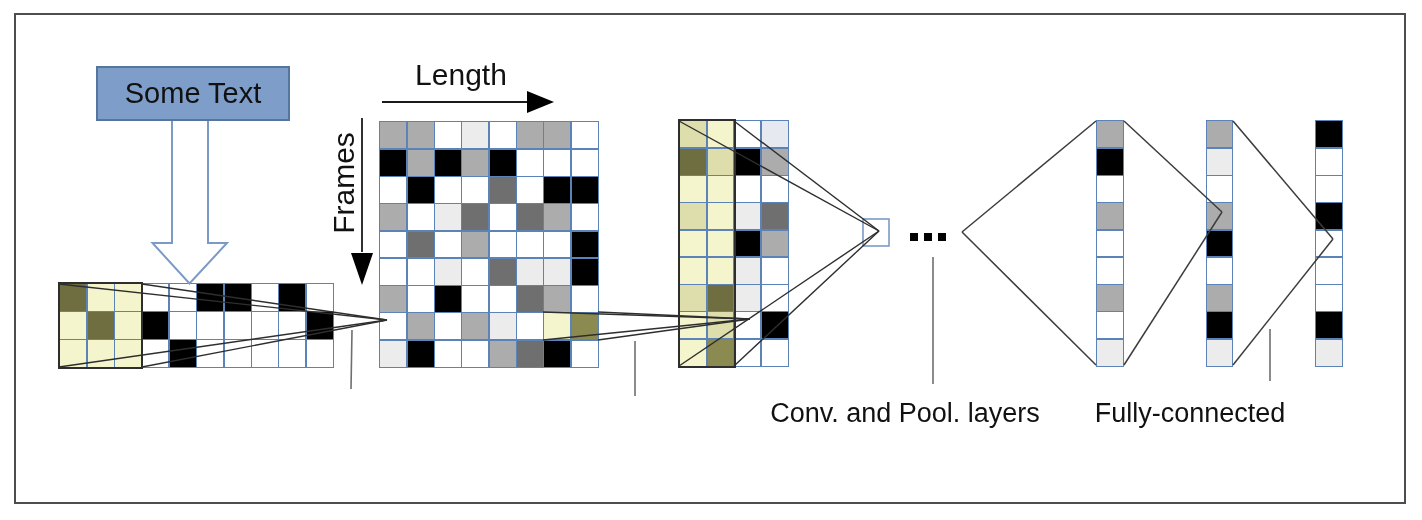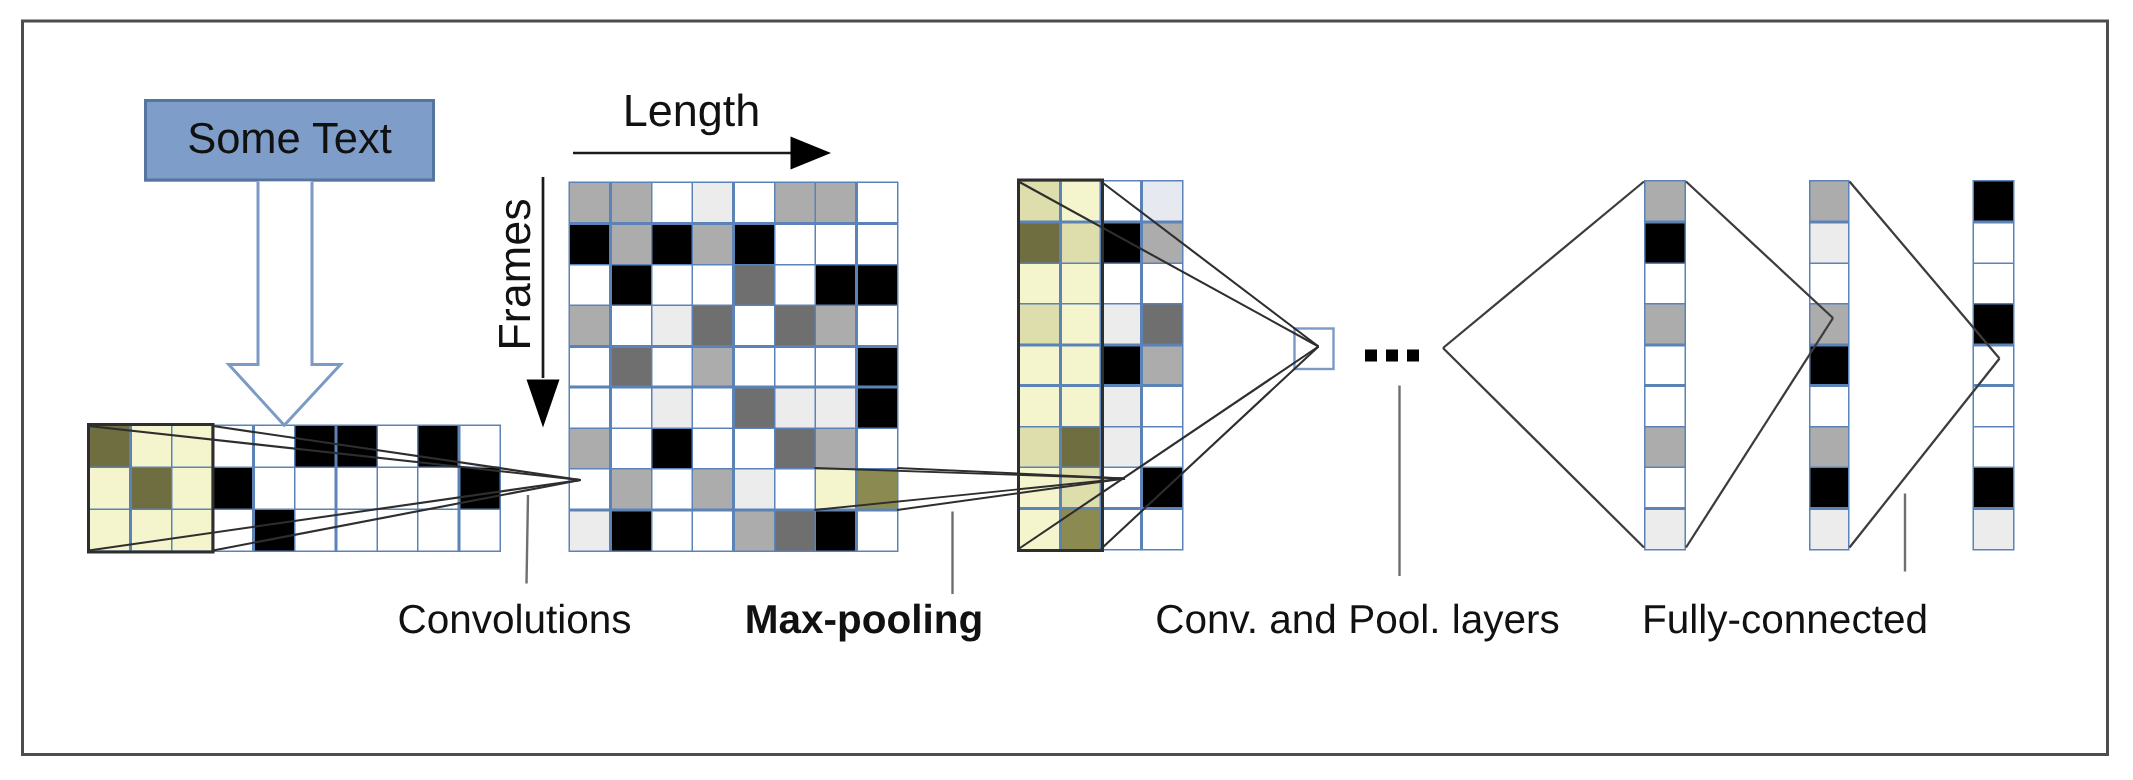--- a/index.html
+++ b/index.html
@@ -277,17 +277,15 @@
       <div class="cell" style="background: rgb(0, 0, 0);"></div>
       <div class="cell" style="background: rgb(236, 236, 236);"></div>
     </div>
 
   <div id="ellipsis" title="...">
     <div class="dot"></div>
     <div class="dot"></div>
     <div class="dot"></div>
   </div>
 
-  <div class="lbl caption" id="lbl-conv">Convolutions</div>
-  <div class="lbl caption" id="lbl-pool">Max-pooling</div>
   <div class="lbl caption" id="lbl-fc">Fully-connected</div>
   <div class="lbl caption" id="lbl-cpl">Conv. and Pool. layers</div>
 </div>
 
 </body></html>

